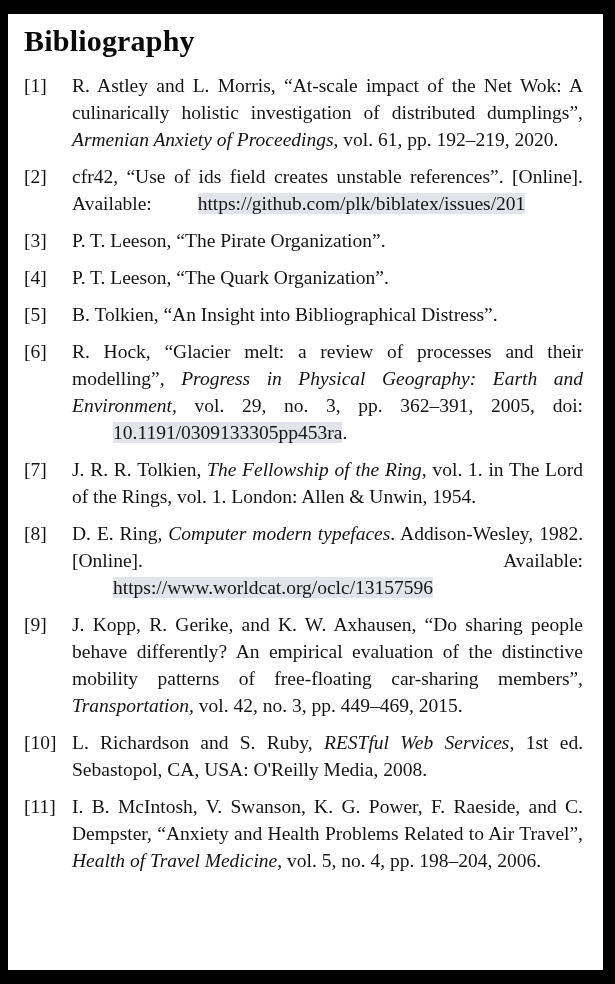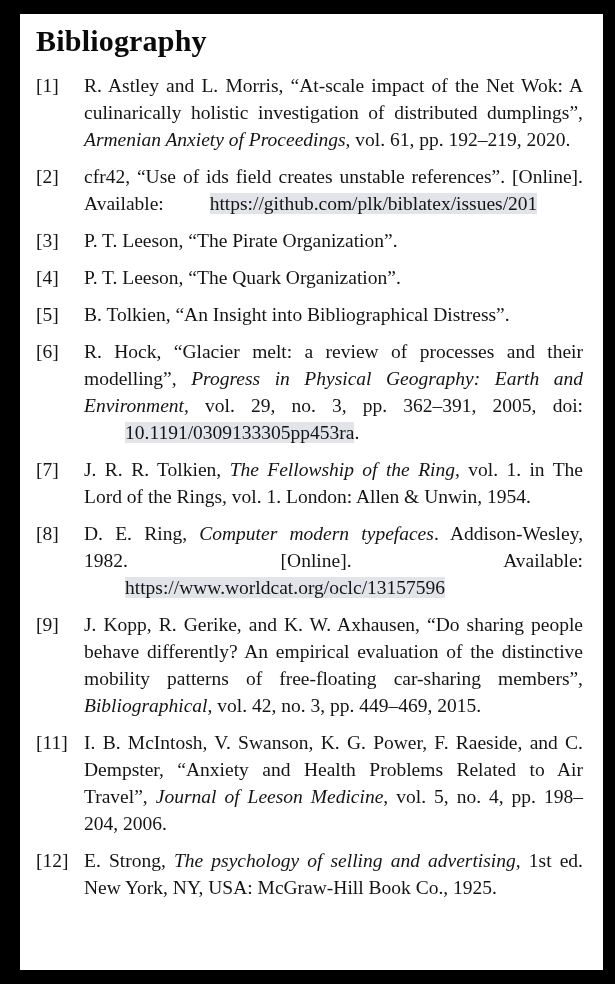--- a/index.html
+++ b/index.html
@@ -5,21 +5,21 @@
   :root{
     --frame:#000000;
     --paper:#ffffff;
     --ink:#141414;
     --hl:#e3e4ea;
   }
   html,body{margin:0;padding:0;background:#000;}
   .frame{
     width:615px;height:984px;box-sizing:border-box;
     background:var(--frame);
-    padding:14px 12px 14px 20px;
+    padding:14px 12px 14px 8px;
   }
   .page{
     width:100%;height:100%;box-sizing:border-box;
     background:var(--paper);
     color:var(--ink);
     padding:10px 20px 0 16px;
     overflow:hidden;
     font-family:"DejaVu Serif","Liberation Serif",serif;
   }
   .page-title{
@@ -95,25 +95,25 @@
         <div class="entry">
           <span class="label">[7]</span>
           <p class="text"><span>J. R. R. Tolkien, </span><span class="it">The Fellowship of the Ring</span><span>, vol. 1. in The Lord of the Rings, vol. 1. London: Allen &amp; Unwin, 1954.</span></p>
         </div>
         <div class="entry">
           <span class="label">[8]</span>
           <p class="text"><span>D. E. Ring, </span><span class="it">Computer modern typefaces</span><span>. Addison-Wesley, 1982. [Online].  Available: </span><a class="hl">https://www.worldcat.org/oclc/13157596</a></p>
         </div>
         <div class="entry">
           <span class="label">[9]</span>
-          <p class="text"><span>J. Kopp, R. Gerike, and K. W. Axhausen, “Do sharing people behave differently? An empirical evaluation of the distinctive mobility patterns of free-floating car-sharing members”, </span><span class="it">Bibliographical</span><span>, vol. 42, no. 3, pp. 449–469, 2015.</span></p>
+          <p class="text"><span>J. Kopp, R. Gerike, and K. W. Axhausen, “Do sharing people behave differently? An empirical evaluation of the distinctive mobility patterns of free-floating car-sharing members”, </span><span class="it">Transportation</span><span>, vol. 42, no. 3, pp. 449–469, 2015.</span></p>
+        </div>
+        <div class="entry">
+          <span class="label">[10]</span>
+          <p class="text"><span>L. Richardson and S. Ruby, </span><span class="it">RESTful Web Services</span><span>, 1st ed. Sebastopol, CA, USA: O'Reilly Media, 2008.</span></p>
         </div>
         <div class="entry">
           <span class="label">[11]</span>
-          <p class="text"><span>I. B. McIntosh, V. Swanson, K. G. Power, F. Raeside, and C. Dempster, “Anxiety and Health Problems Related to Air Travel”, </span><span class="it">Journal of Leeson Medicine</span><span>, vol. 5, no. 4, pp. 198–204, 2006.</span></p>
-        </div>
-        <div class="entry">
-          <span class="label">[12]</span>
-          <p class="text"><span>E. Strong, </span><span class="it">The psychology of selling and advertising</span><span>, 1st ed. New York, NY, USA: McGraw-Hill Book Co., 1925.</span></p>
+          <p class="text"><span>I. B. McIntosh, V. Swanson, K. G. Power, F. Raeside, and C. Dempster, “Anxiety and Health Problems Related to Air Travel”, </span><span class="it">Health of Travel Medicine</span><span>, vol. 5, no. 4, pp. 198–204, 2006.</span></p>
         </div>
       </div>
   </div>
 </div>
 
 </body></html>

